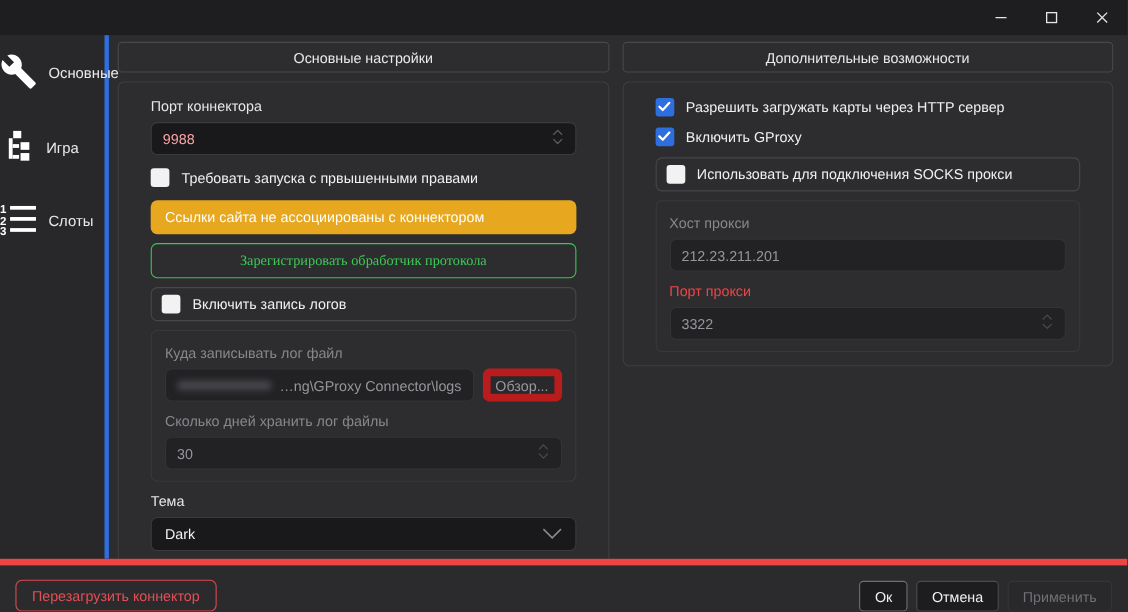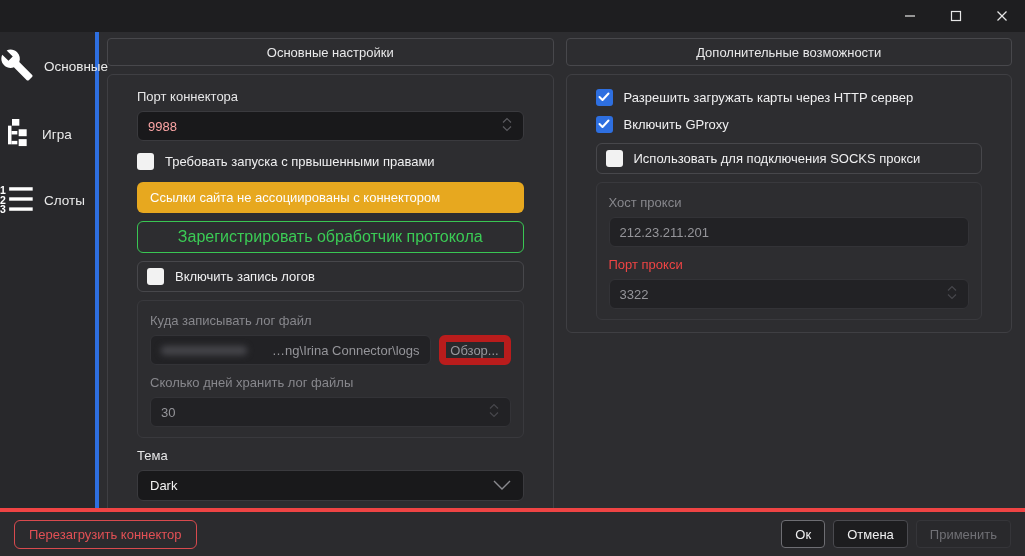--- a/index.html
+++ b/index.html
@@ -69,22 +69,22 @@
     border:1px solid #47474b; border-radius:6px; height:31px;
     display:flex; align-items:center; padding:0 9px;
   }
 
   .banner {
     height:31px; background:#e7a81f; border-radius:6px; display:flex;
     align-items:center; padding:0 13px; color:#fdfdfd;
   }
   .btn-outline-green {
     width:100%; height:32px; background:transparent; border:1px solid #39c653;
-    border-radius:6px; color:#3bcb55; font-size:16px; cursor:pointer;
-    font-family:Liberation Sans, sans-serif;
+    border-radius:6px; color:#3bcb55; font-size:13px; cursor:pointer;
+    font-family:Liberation Serif, serif;
   }
 
   
   .group-disabled { border:1px solid #39393d; border-radius:6px; padding:10px 12px; }
   .group-disabled .fld-label { color:#87878c; }
   .input.disabled { background:#222225; border-color:#333337; color:#95959a; }
   .path-row { display:flex; gap:8px; }
   .path-row .input { flex:1; overflow:hidden; justify-content:space-between; }
   .redacted {
     width:86px; height:9px; border-radius:4px; background:#46464b;
@@ -101,22 +101,22 @@
     display:flex; align-items:center; justify-content:space-between;
     padding:0 12px; color:#f2f2f2; cursor:pointer;
   }
 
   
   .proxy-group { border:1px solid #39393d; border-radius:6px; padding:10px 12px; }
 
   
   .footer {
     position:absolute; left:0; bottom:0; width:100%; height:48px;
-    background:#2b2b2e; border-top:4px solid #ef4444;
-    display:flex; align-items:center; padding:0 14px; gap:8px;
+    background:#2b2b2e; border-top:6px solid #ef4444;
+    display:flex; align-items:flex-end; padding:0 14px; gap:8px;
   }
   .btn-outline-red {
     background:transparent; border:1px solid #d94a4e; border-radius:6px;
     color:#e25055; font-size:13px; height:29px; padding:0 14px;
     font-family:inherit; cursor:pointer;
   }
   .footer .spacer { flex:1; }
   .btn-dark {
     height:28px; padding:0 13px; background:#1d1d1f; border-radius:4px;
     color:#f0f0f1; font-size:13px; font-family:inherit; cursor:pointer;
@@ -230,21 +230,21 @@
             <span class="cb"></span>
             <span class="cb-label">Включить запись логов</span>
           </div>
         </div>
 
         <div class="group-disabled mb10">
           <div class="fld-label">Куда записывать лог файл</div>
           <div class="path-row mb10">
             <div class="input disabled">
               <span class="redacted"></span>
-              <span class="path-text">…ng\Irina Connector\logs</span>
+              <span class="path-text">…ng\GProxy Connector\logs</span>
             </div>
             <button class="btn-browse">Обзор...</button>
           </div>
           <div class="fld-label">Сколько дней хранить лог файлы</div>
           <div class="input disabled">
             <span>30</span>
             <span class="stepper">
               <svg width="14" height="18" viewBox="0 0 14 18">
                   <polyline points="3,7 7,3 11,7" fill="none" stroke="#47474c" stroke-width="1.2"></polyline>
                   <polyline points="3,11 7,15 11,11" fill="none" stroke="#47474c" stroke-width="1.2"></polyline>

